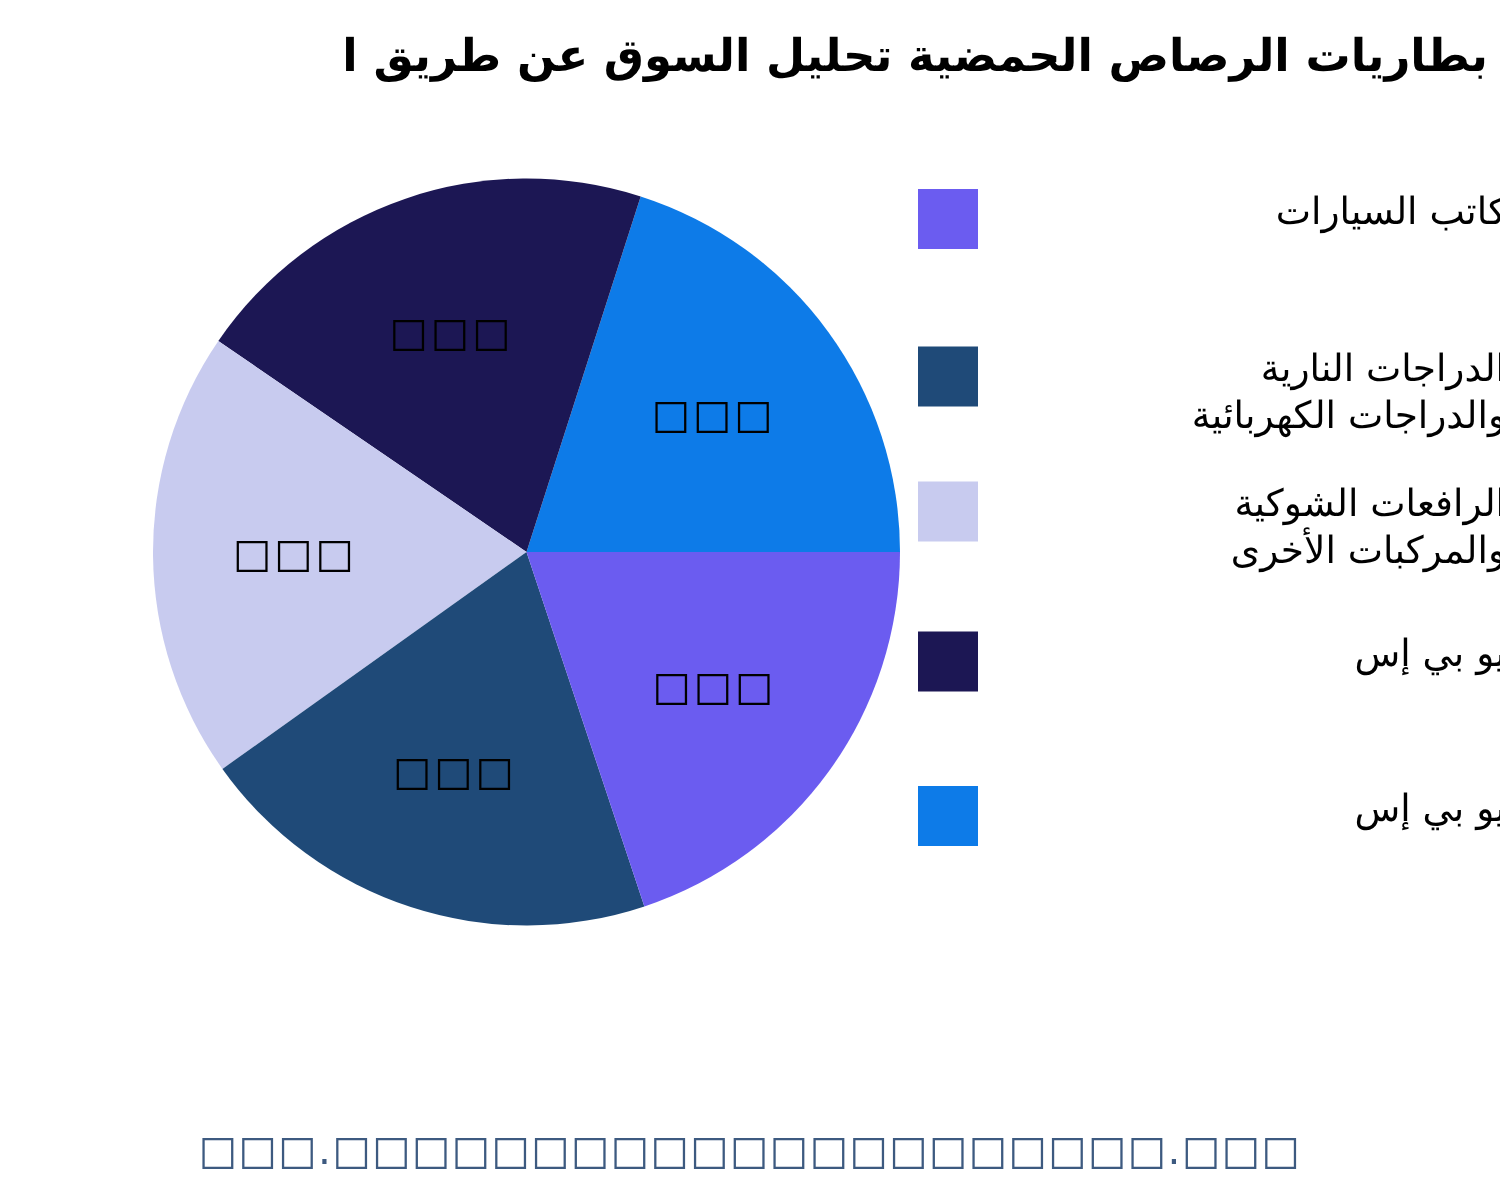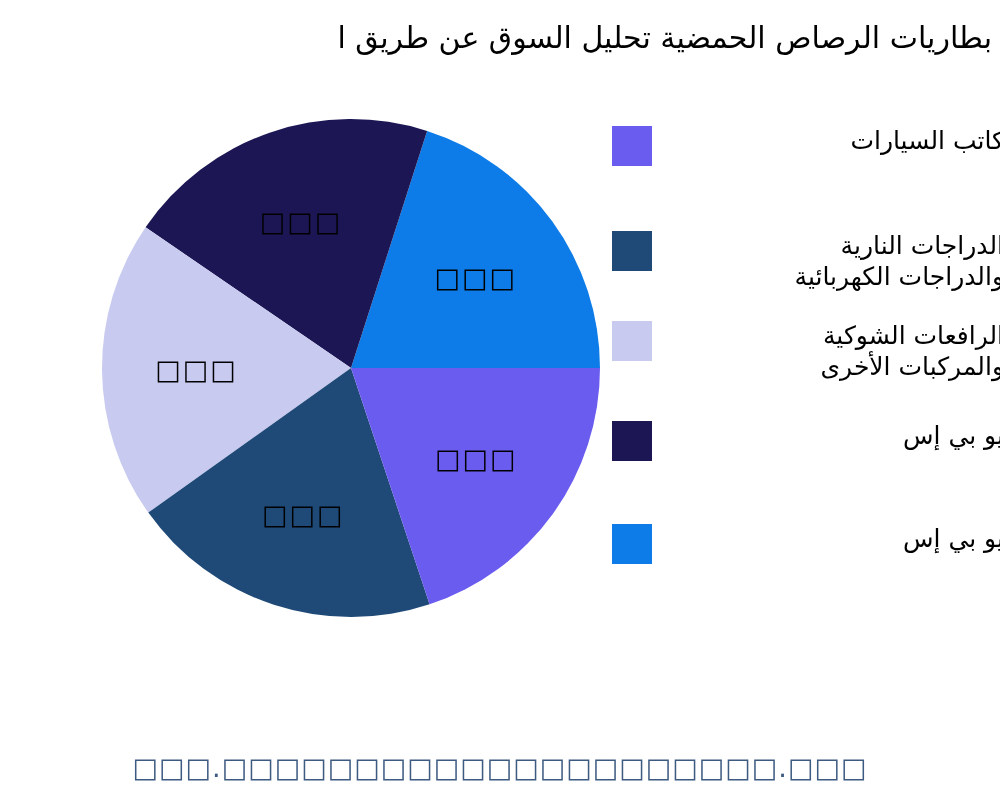--- a/index.html
+++ b/index.html
@@ -20,21 +20,21 @@
   .chart-title {
     position: absolute;
     top: 18px;
     right: 8px;
     left: 0;
     text-align: right;
     direction: rtl;
     unicode-bidi: bidi-override;
     font-size: 30px;
     line-height: 40px;
-    font-weight: 400;
+    font-weight: 700;
     color: #000000;
     white-space: nowrap;
     overflow: hidden;
   }
 
   
   .pie-wrap {
     position: absolute;
     left: 102px;
     top: 119px;

